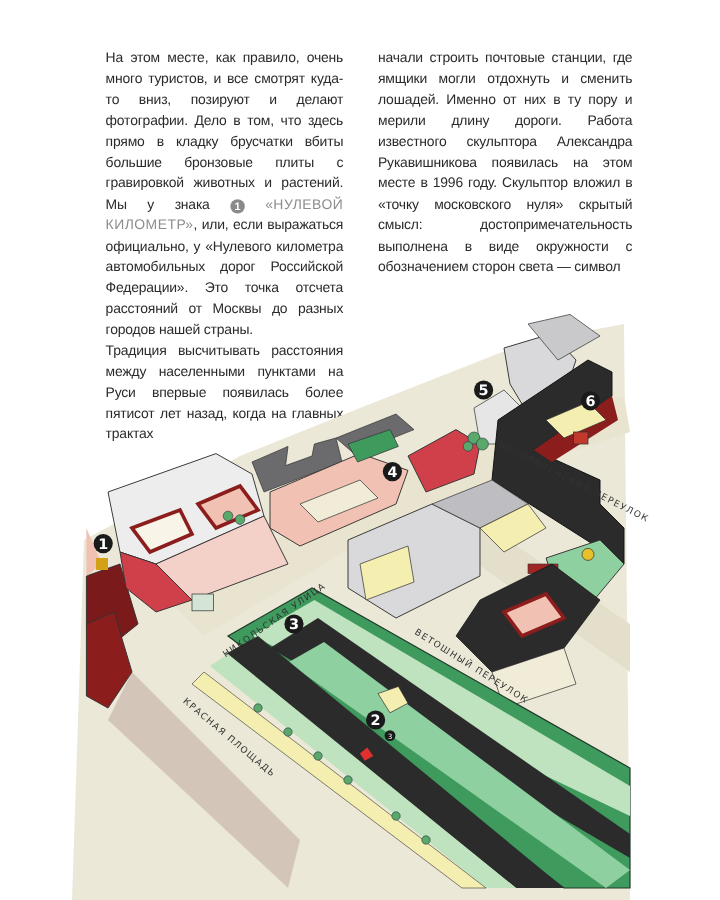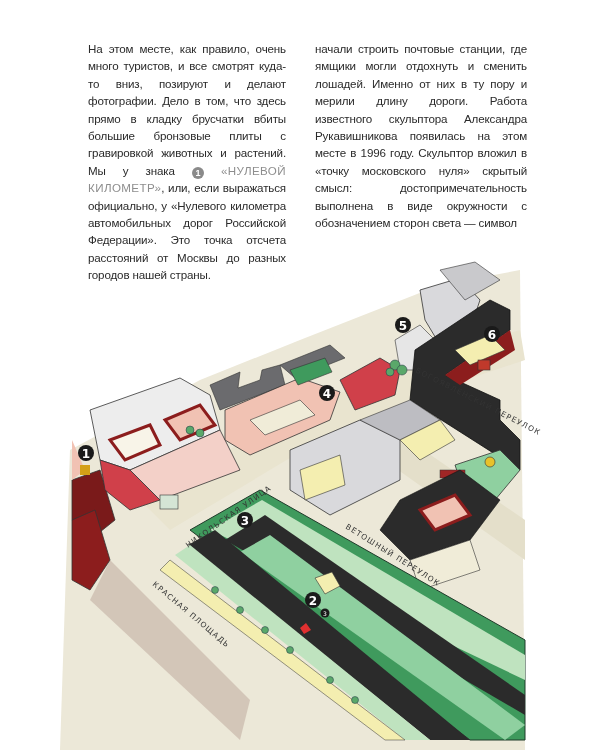--- a/index.html
+++ b/index.html
@@ -27,20 +27,21 @@
 </head>
 <body>
 
 <div class="page">
 
   <div class="col left">
     <p>
       <span>На этом месте, как правило, очень много туристов, и все смотрят куда-то вниз, позируют и делают фотографии. Дело в том, что здесь прямо в кладку брусчатки вбиты большие бронзовые плиты с гравировкой животных и растений. Мы у знака </span><span class="marker-inline">1</span>
       <span class="highlight">«НУЛЕВОЙ КИЛОМЕТР»</span><span>, или, если выражаться официально, у «Нулевого километра автомобильных дорог Российской Федерации». Это точка отсчета расстояний от Москвы до разных городов нашей страны.</span>
     </p>
+    <p>Традиция высчитывать расстояния между населенными пунктами на Руси впервые появилась более пятисот лет назад, когда на главных трактах</p>
   </div>
 
   <div class="col right">
     <p>начали строить почтовые станции, где ямщики могли отдохнуть и сменить лошадей. Именно от них в ту пору и мерили длину дороги. Работа известного скульптора Александра Рукавишникова появилась на этом месте в 1996 году. Скульптор вложил в «точку московского нуля» скрытый смысл: достопримечательность выполнена в виде окружности с обозначением сторон света — символ</p>
   </div>
 
   <svg class="map" viewBox="0 230 600 520" width="600" height="520" xmlns="http://www.w3.org/2000/svg">
 
     <g>
       <path d="M70 450 L200 380 L300 340 L440 285 L520 270 L525 750 L60 750 Z" fill="#ece8d8"></path>

